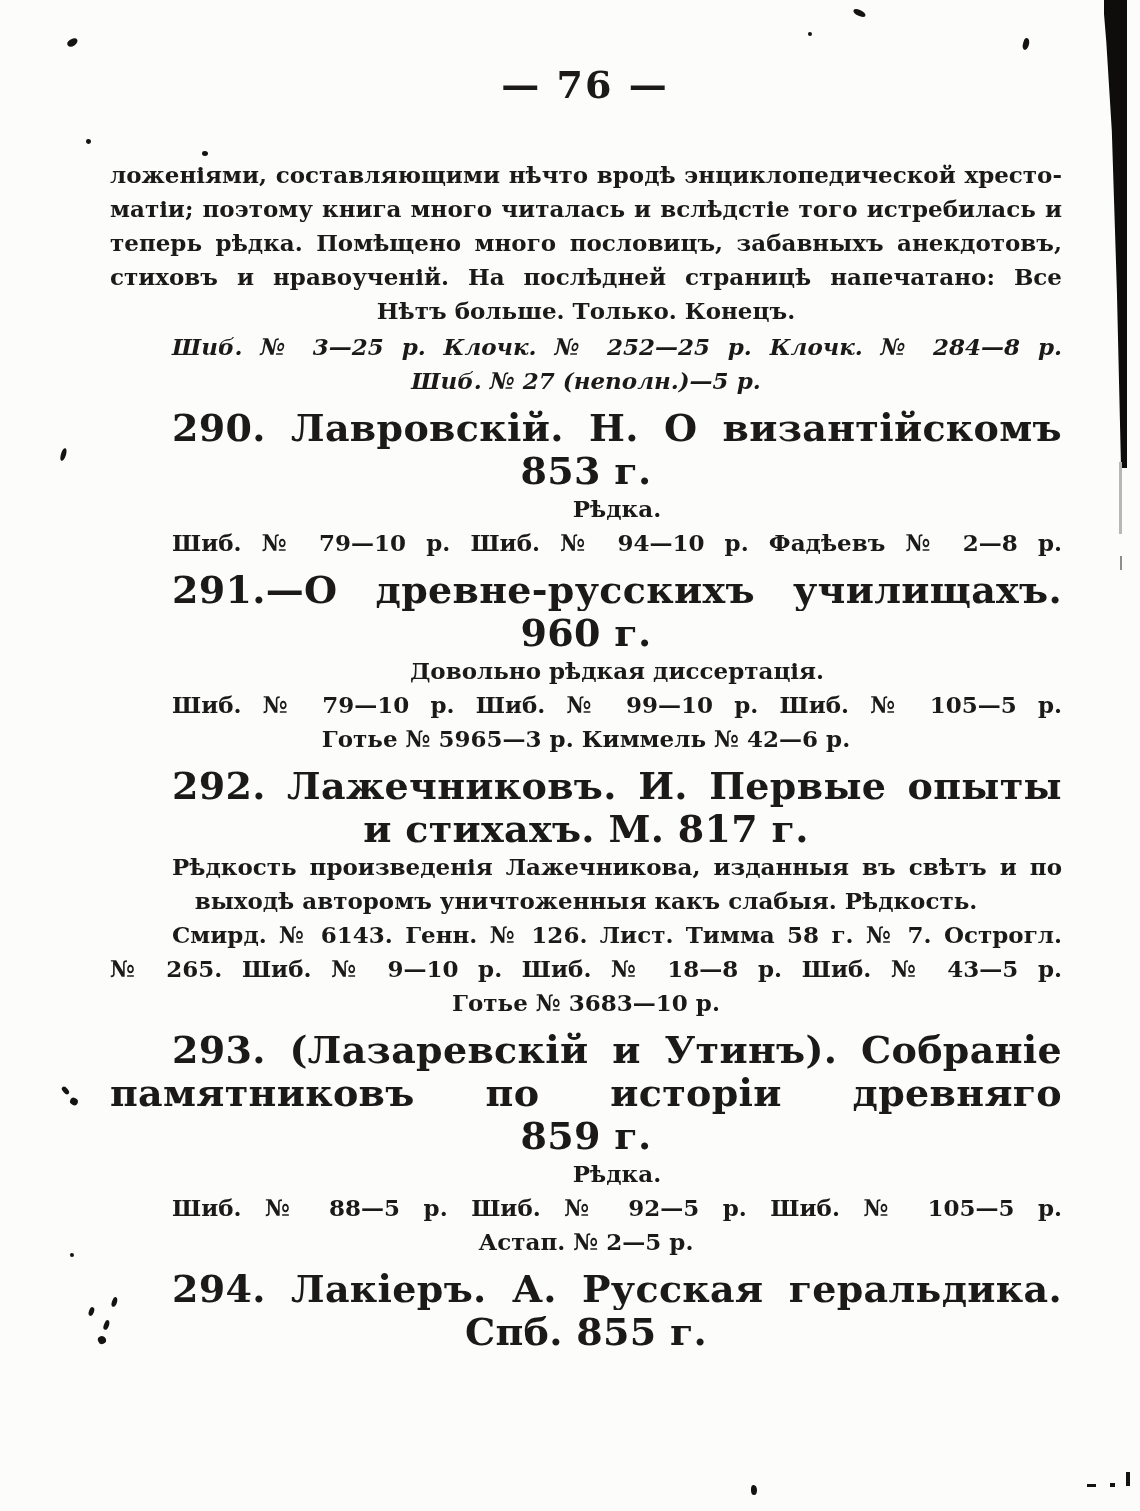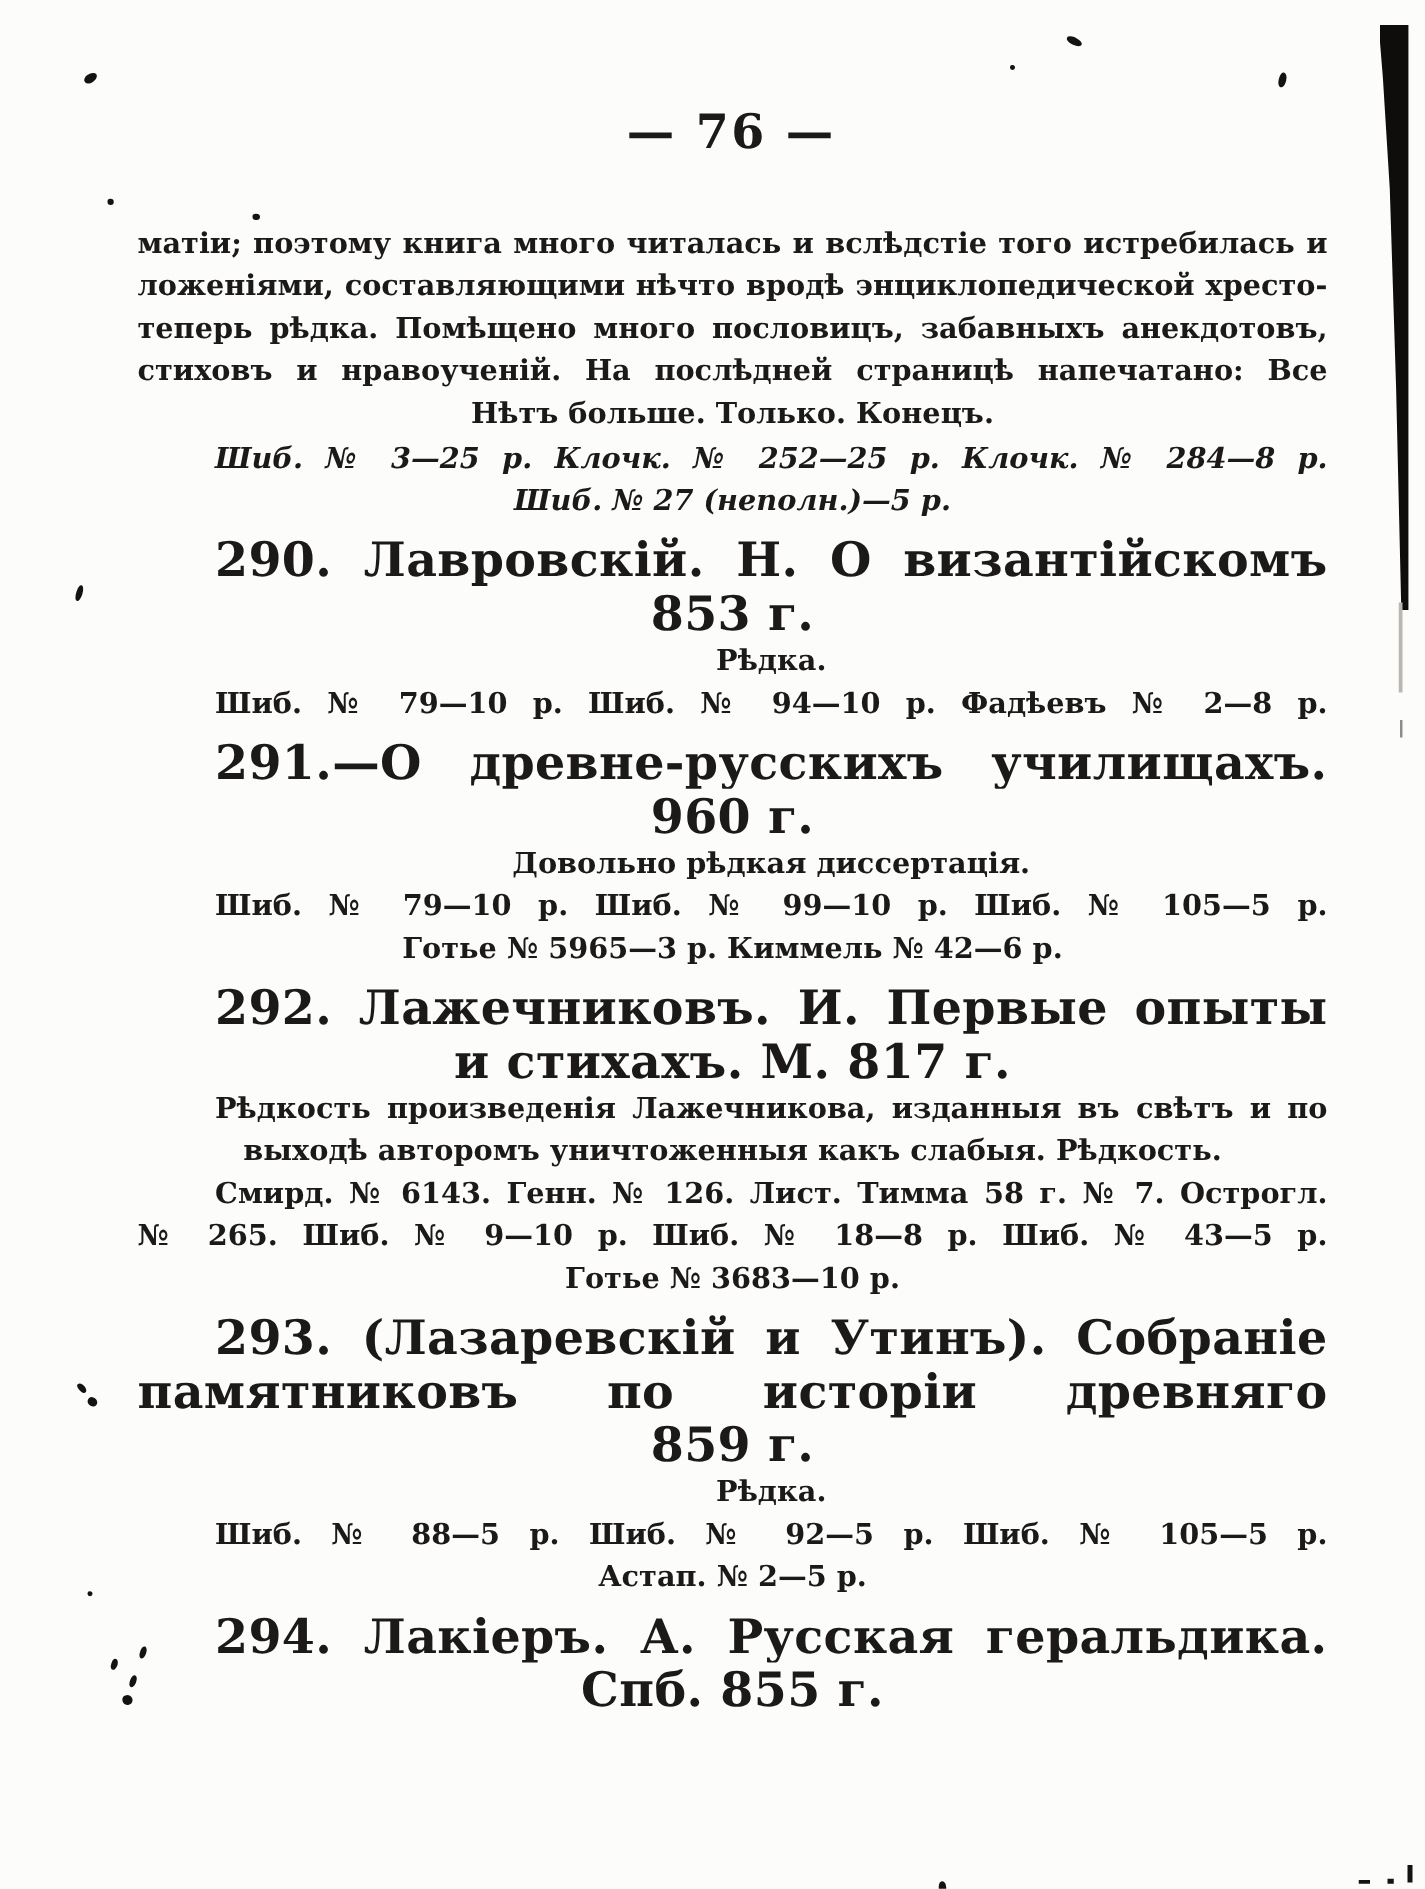--- a/index.html
+++ b/index.html
@@ -6,21 +6,21 @@
   * { box-sizing: border-box; }
   html,body { margin:0; padding:0; }
   body {
     width:1140px; height:1511px;
     background: var(--paper);
     position: relative;
     overflow: hidden;
     font-family: "DejaVu Serif", "Liberation Serif", serif;
     color: var(--ink);
   }
-  .page { position:absolute; inset:0;margin-top:20px; }
+  .page { position:absolute; inset:0; }
 
   .pagenum {
     position:absolute; top:62px; left:15px; width:1140px;
     text-align:center;
     font-size:38px; font-weight:700;
     letter-spacing:2px;
     color: var(--ink);
   }
 
   .text {
@@ -58,22 +58,22 @@
 </head>
 <body>
 
 <div class="page">
 
   <div class="pagenum">— 76 —</div>
 
   <div class="text">
 
     <div>
+      <div class="ln small just">ложеніями, составляющими нѣчто вродѣ энциклопедической хресто-</div>
       <div class="ln small just">матіи; поэтому книга много читалась и вслѣдстіе того истребилась и</div>
-      <div class="ln small just">ложеніями, составляющими нѣчто вродѣ энциклопедической хресто-</div>
       <div class="ln small just">теперь рѣдка. Помѣщено много пословицъ, забавныхъ анекдотовъ,</div>
       <div class="ln small just">стиховъ и нравоученій. На послѣдней страницѣ напечатано: Все тутъ.</div>
       <div class="ln small">Нѣтъ больше. Только. Конецъ.</div>
     </div>
 
     <div class="para-prices">
       <div class="ln small just ind">Шиб. № 3—25 р. Клочк. № 252—25 р. Клочк. № 284—8 р.</div>
       <div class="ln small">Шиб. № 27 (неполн.)—5 р.</div>
     </div>
 

